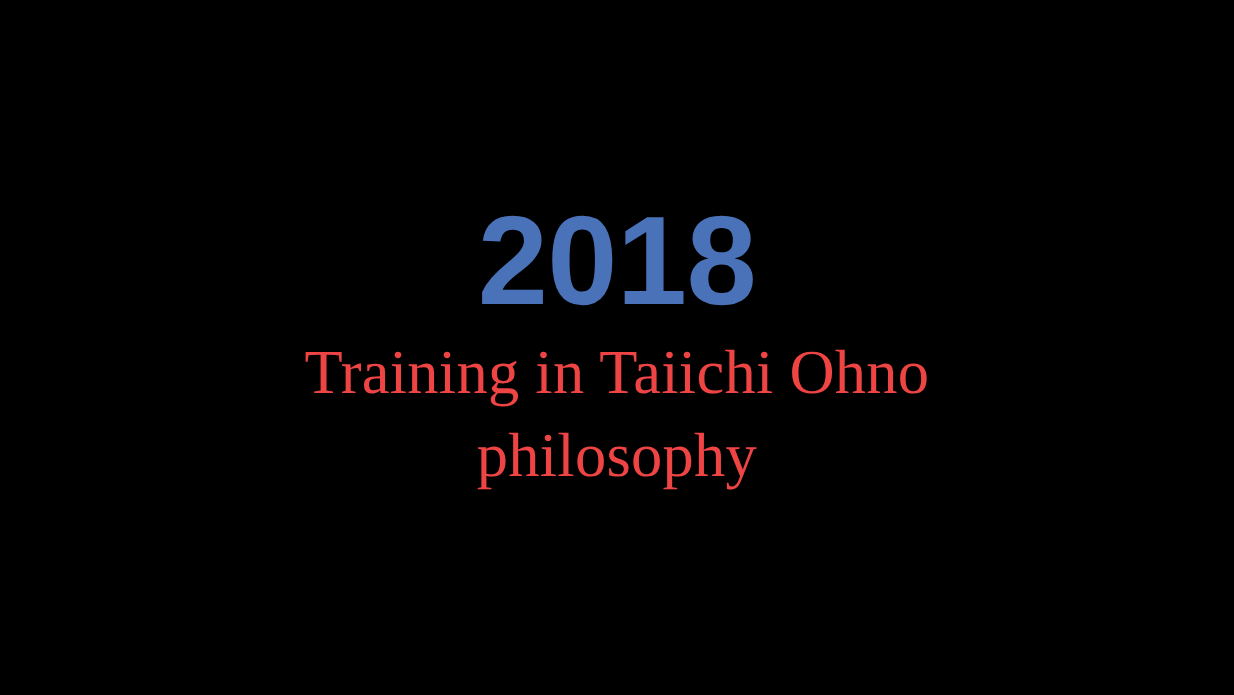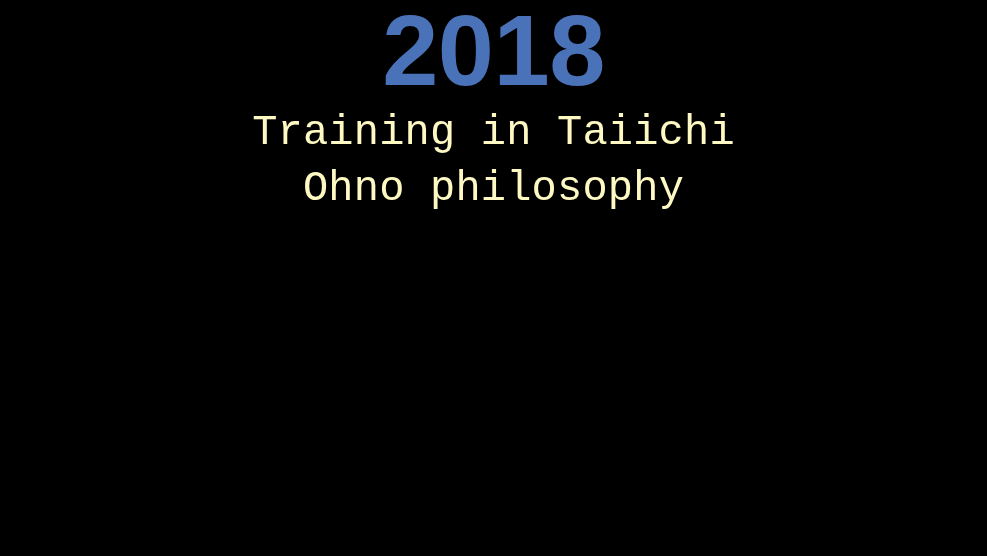--- a/index.html
+++ b/index.html
@@ -25,43 +25,44 @@
   
   #milestone-block {
     position: absolute;
     left: 0;
     top: 0;
     width: 987px;
     height: 556px;
     display: flex;
     flex-direction: column;
     align-items: center;
+    justify-content: center;
     text-align: center;
   }
 
   #milestone-year {
     font-family: "Liberation Sans", "DejaVu Sans", sans-serif;
     font-size: 101px;
     font-weight: 600;
     line-height: 1.0;
     letter-spacing: -0.5px;
     color: #4a72b8;
     margin: 0 0 4px 0;
     padding: 0;
     white-space: nowrap;
     display: block;
   }
 
   #milestone-caption {
-    font-family: Liberation Mono, monospace;
-    font-size: 42px;
+    font-family: Liberation Serif, serif;
+    font-size: 50px;
     font-weight: 300;
     line-height: 1.34;
     letter-spacing: 0.2px;
-    color: #fef9c3;
+    color: #ef4444;
     margin: 0;
     padding: 0;
     max-width: 600px;
     display: block;
   }
 </style>
 </head>
 <body>
 
 <div id="slide-canvas">

